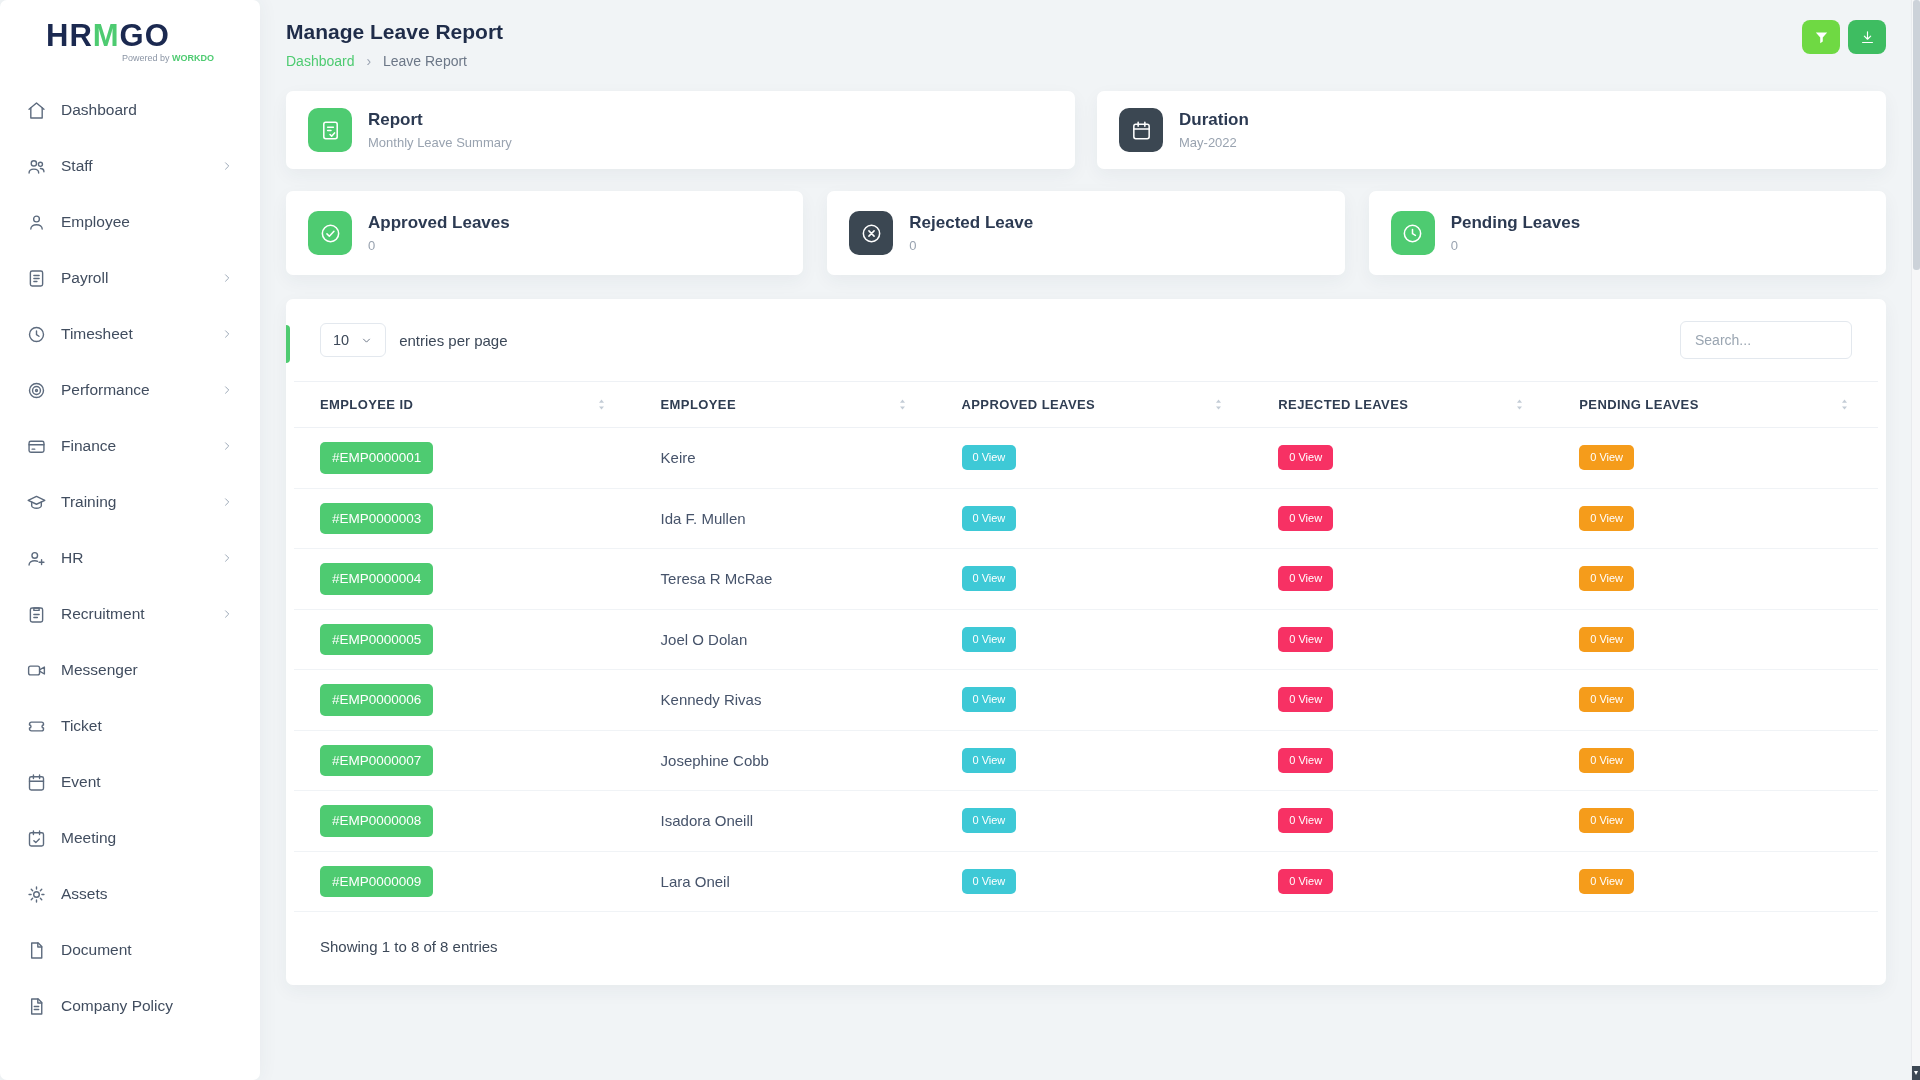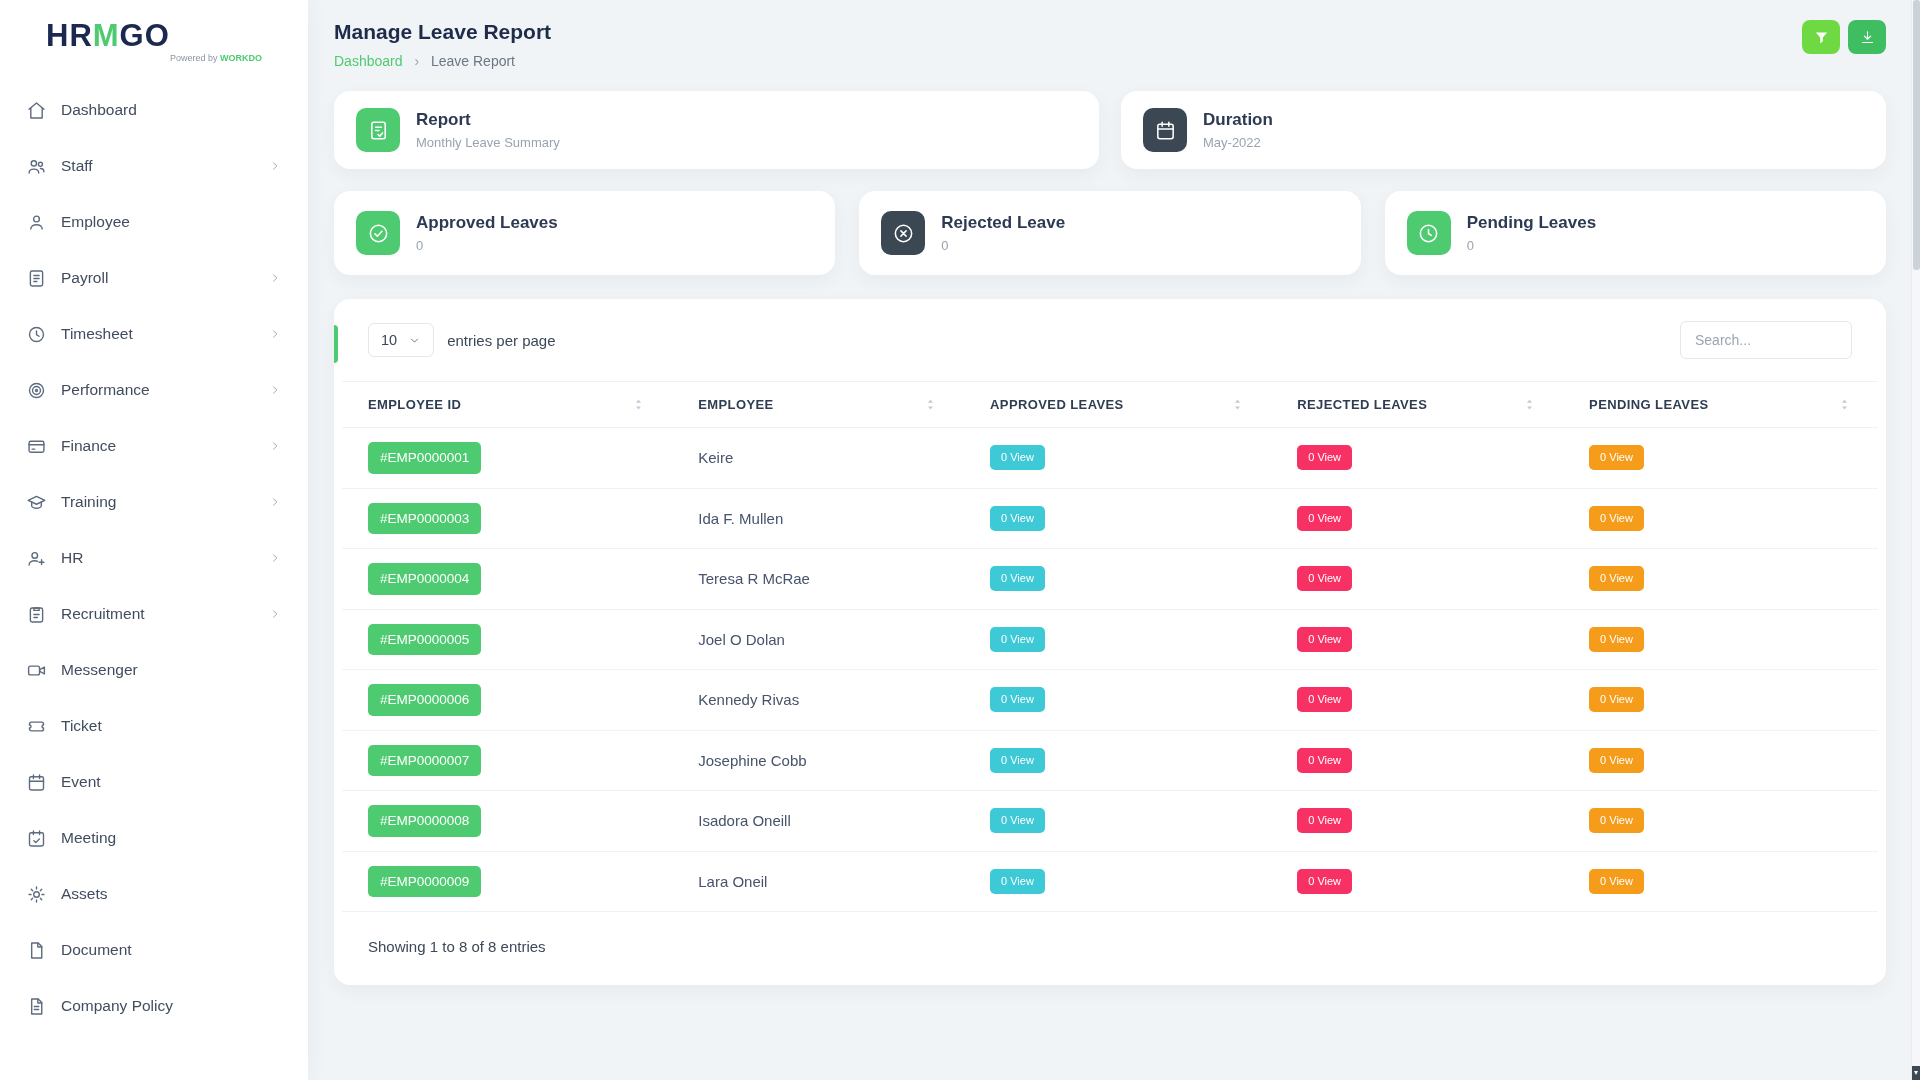--- a/index.html
+++ b/index.html
@@ -3,21 +3,21 @@
 <meta charset="utf-8">
 <title>Manage Leave Report</title>
 <style>
   * { margin:0; padding:0; box-sizing:border-box; }
   html,body { width:1920px; height:1080px; overflow:hidden; }
   body { font-family:"Liberation Sans","DejaVu Sans",sans-serif; background:#f1f4f6; color:#39465e; }
 
   .app { display:flex; height:100%; }
 
   
-  .sidebar { width:308px; height:100%; background:#fff; flex:none; overflow:hidden; box-shadow:0 0 20px rgba(44,62,80,.06); }
+  .sidebar { width:260px; height:100%; background:#fff; flex:none; overflow:hidden; box-shadow:0 0 20px rgba(44,62,80,.06);border-radius:7px; }
   .logo { padding:20px 20px 8px 46px; cursor:pointer; }
   .logo-text { font-size:31px; font-weight:800; letter-spacing:1px; color:#1b2950; line-height:1; }
   .lp-green { color:#4ecb71; }
   .tagline { font-size:9px; color:#8b95a5; text-align:right; padding-right:26px; margin-top:2px; }
   .tagline b { color:#4ecb71; }
   .nav { padding:16px 12px; }
   .nav-item { display:flex; align-items:center; gap:14px; padding:0 14px; height:46px; margin-bottom:10px; border-radius:8px; color:#414d5f; font-size:15.5px; cursor:pointer; text-decoration:none; }
   .nav-item .icon { width:21px; height:21px; color:#5d6b7e; flex:none; }
   .icon svg { width:100%; height:100%; display:block; }
   .nav-label { flex:1; white-space:nowrap; }
@@ -30,21 +30,21 @@
   .breadcrumb { margin-top:9px; font-size:14px; }
   .bc-link { color:#4ecb71; cursor:pointer; text-decoration:none; }
   .bc-sep { color:#9aa3b2; margin:0 8px; }
   .bc-cur { color:#6c7787; }
   .head-actions { display:flex; gap:8px; }
   .act-btn { width:38px; height:34px; border:none; border-radius:8px; display:flex; align-items:center; justify-content:center; color:#fff; cursor:pointer; }
   .act-btn .icon { width:17px; height:17px; }
   .act-btn.light-green { background:#6fd943; }
   .act-btn.green { background:#3ebd61; }
 
-  .card { background:#fff; border-radius:16px; box-shadow:0 6px 18px rgba(40,52,71,.05); }
+  .card { background:#fff; border-radius:7px; box-shadow:0 6px 18px rgba(40,52,71,.05); }
   .cards-2 { display:flex; gap:22px; margin-bottom:22px; }
   .cards-2 .card { flex:1; display:flex; align-items:center; gap:16px; padding:17px 22px; }
   .cards-3 { display:flex; gap:24px; margin-bottom:24px; }
   .cards-3 .card { flex:1; display:flex; align-items:center; gap:16px; padding:20px 22px; }
   .sq-icon { width:44px; height:44px; border-radius:10px; display:flex; align-items:center; justify-content:center; color:#fff; flex:none; }
   .sq-icon .icon { width:23px; height:23px; }
   .sq-icon.green { background:#4ecb71; }
   .sq-icon.dark { background:#3b4752; }
   .card-title { font-size:17px; font-weight:600; color:#2c3a52; }
   .card-sub { font-size:13px; color:#99a3b0; margin-top:5px; }

